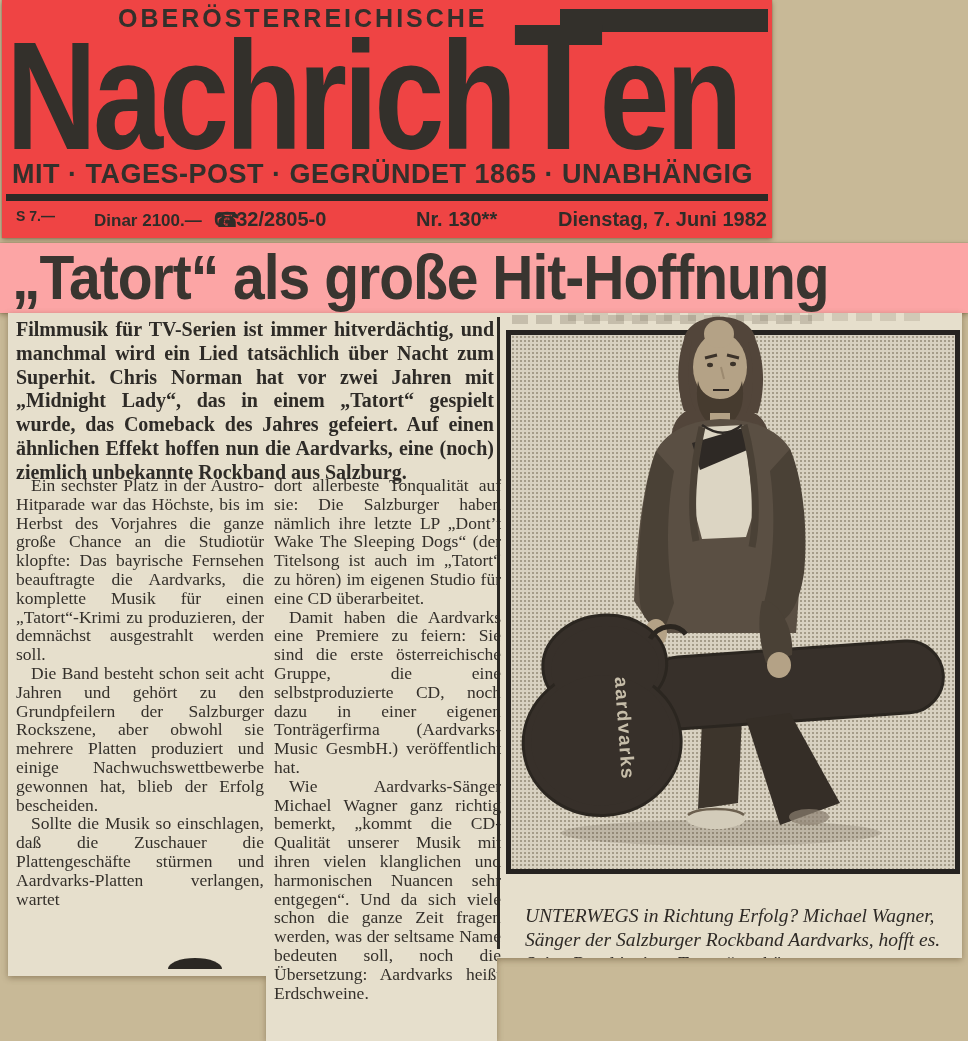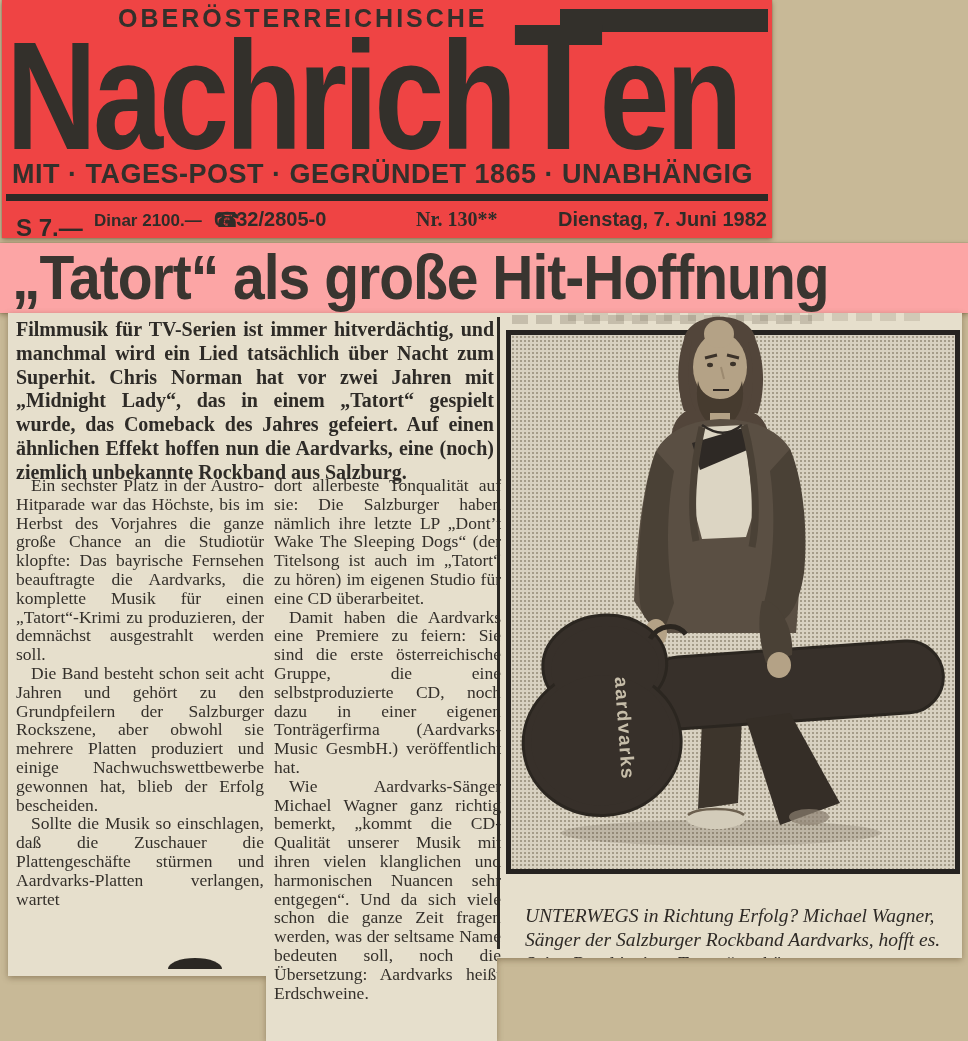--- a/index.html
+++ b/index.html
@@ -19,25 +19,25 @@
   #logo{position:absolute;left:4px;top:14px;font-family:"Liberation Sans",sans-serif;
     font-weight:bold;font-size:126px;line-height:120px;letter-spacing:-4px;color:#33302b;
     transform:scaleY(1.22);transform-origin:0 0;white-space:nowrap;}
   #logo .t-big{font-size:148px;}
   #subtitle{position:absolute;left:10px;top:159px;font-family:"Liberation Sans",sans-serif;
     font-weight:bold;font-size:27px;letter-spacing:.5px;color:#33302b;white-space:nowrap;}
   #mast-rule{position:absolute;left:4px;top:194px;width:762px;height:7px;background:#2c2925;}
   #infobar{position:absolute;left:0;top:206px;width:770px;height:30px;
     font-family:"Liberation Sans",sans-serif;font-weight:bold;color:#2f2c28;}
   #infobar span{position:absolute;white-space:nowrap;}
-  #info-price{left:14px;top:8px;font-size:24px;}
+  #info-price{left:14px;top:2px;font-size:14px;}
   #info-dinar{left:92px;top:5px;font-size:17px;}
   #info-phone{left:212px;top:2px;font-size:20px;}
   #info-phone .glyph{font-family:"DejaVu Sans",sans-serif;font-size:21px;}
-  #info-issue{left:414px;top:2px;font-size:20px;font-family:Liberation Serif, serif;}
+  #info-issue{left:414px;top:2px;font-size:20px;}
   #info-date{left:556px;top:2px;font-size:20px;}
 
   
   #headline-strip{left:0;top:243px;width:968px;height:70px;background:#fca5a5;}
   #headline{margin:0;padding:0 0 0 12px;font-family:"Liberation Sans",sans-serif;font-weight:bold;
     font-size:57px;line-height:60px;letter-spacing:-1px;color:#393530;white-space:nowrap;
     transform:scaleY(1.12);transform-origin:0 0;}
 
   
   #article{left:8px;top:313px;width:954px;height:728px;background:#e6dfcc;

